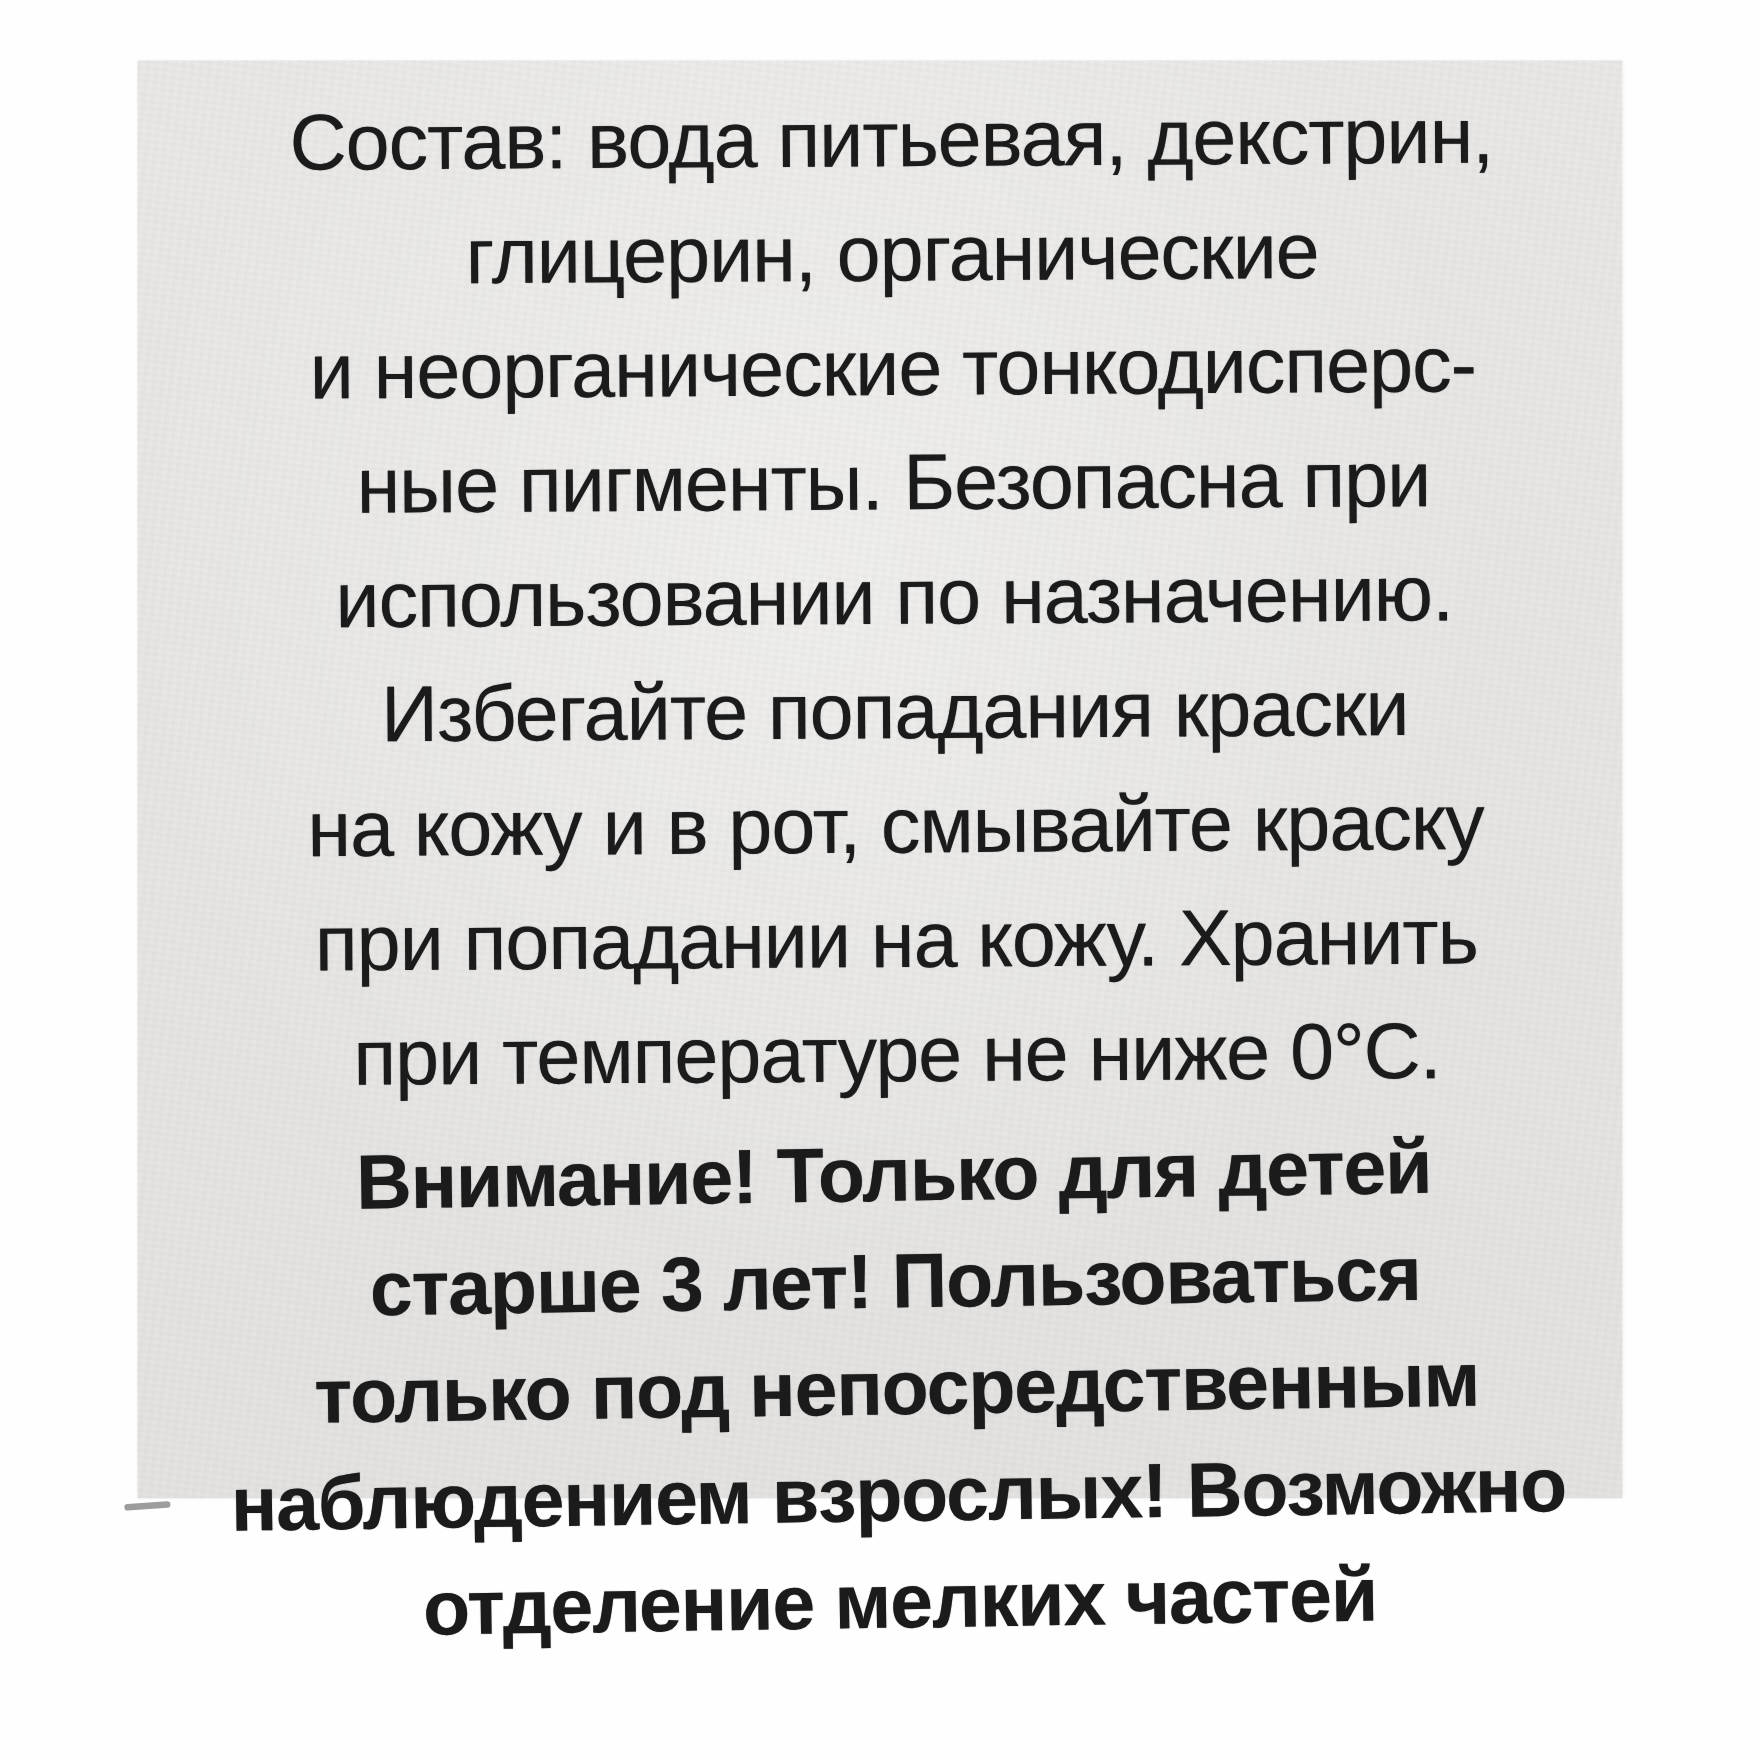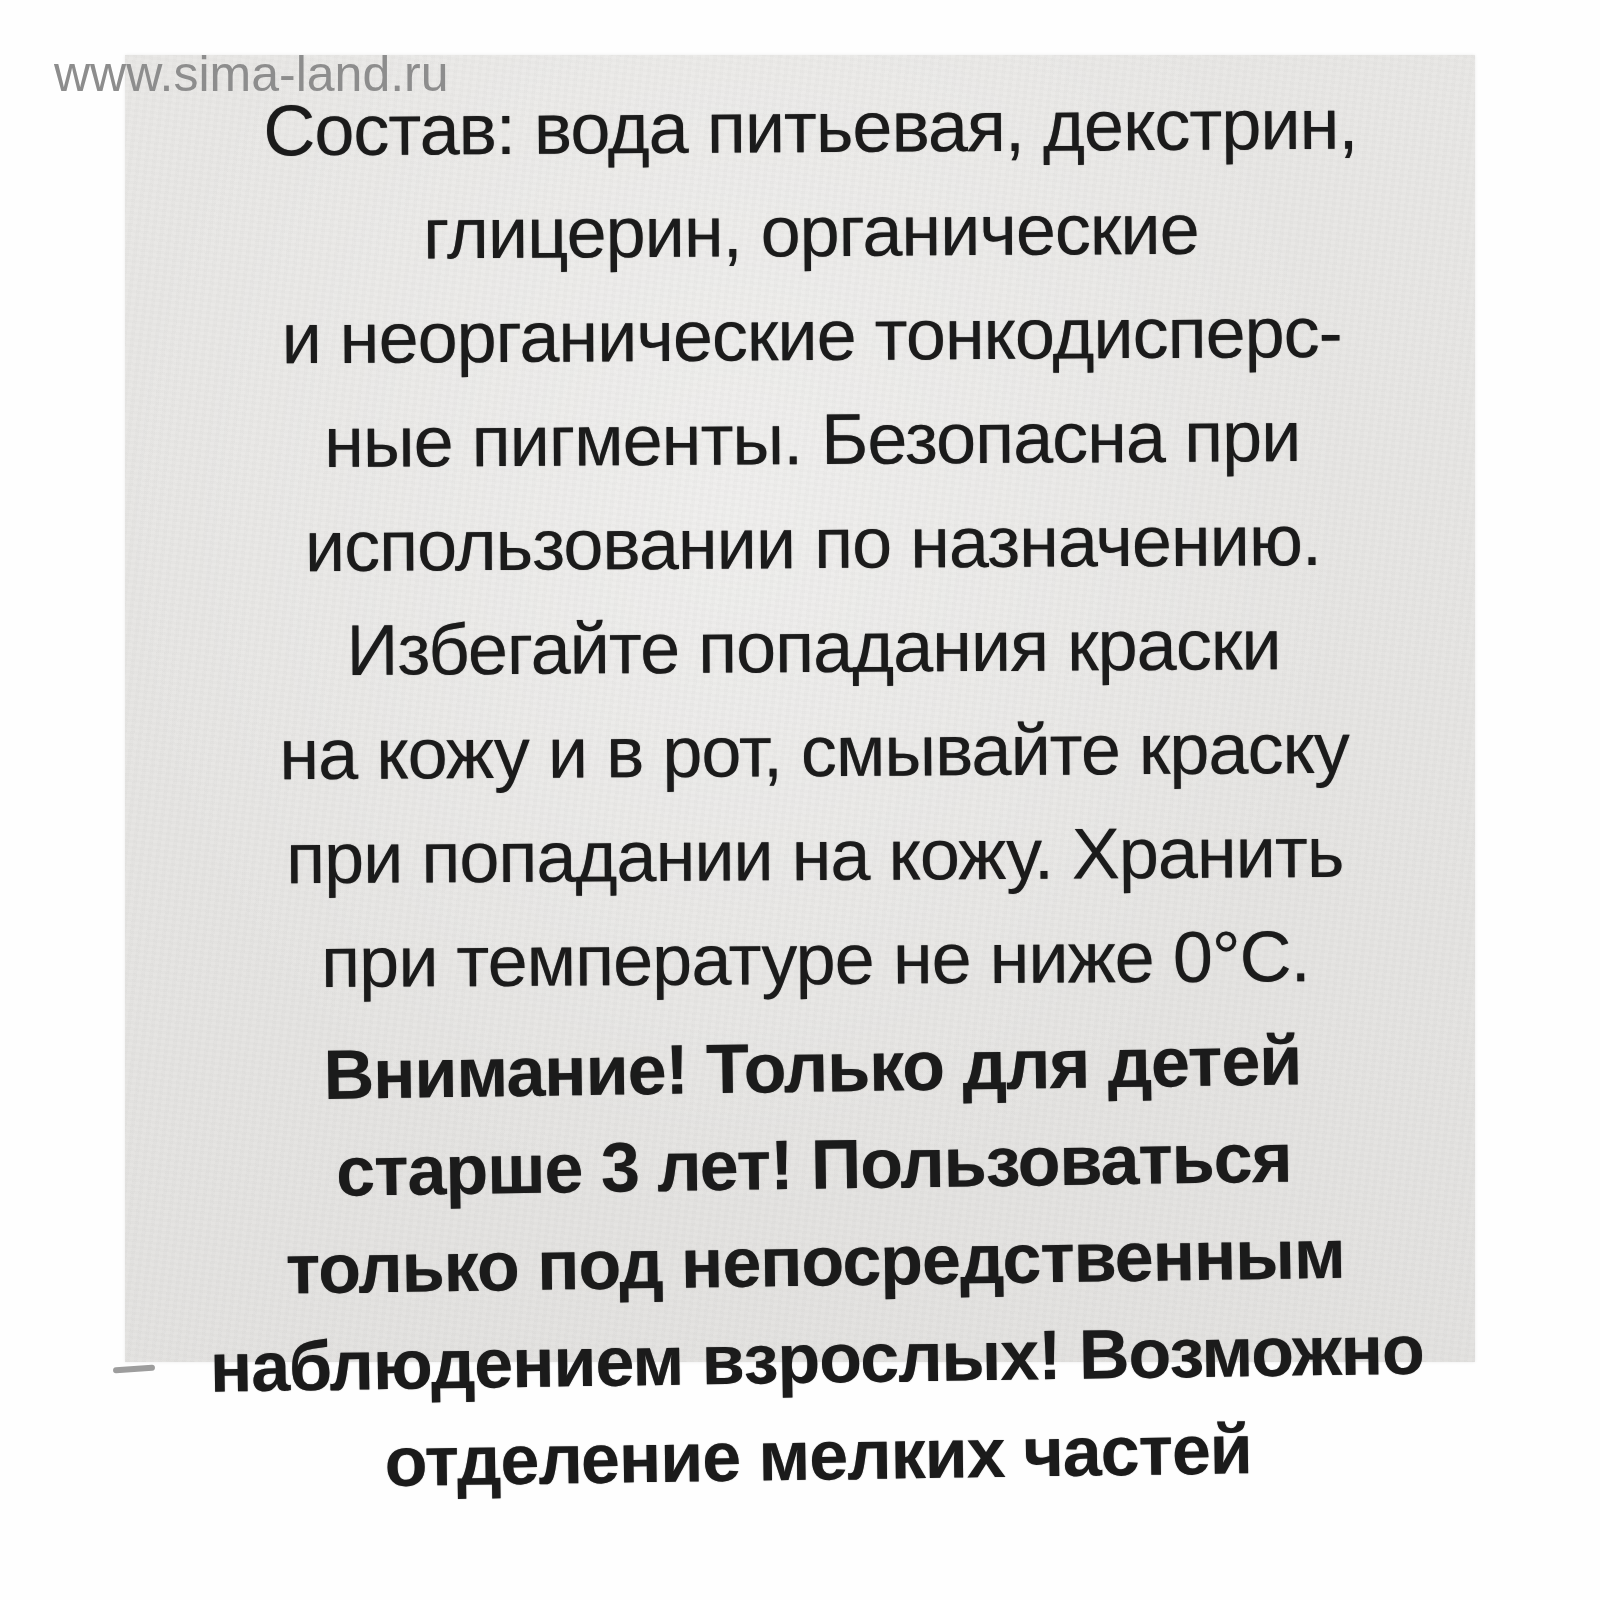--- a/index.html
+++ b/index.html
@@ -120,17 +120,16 @@
         <div class="line">Внимание! Только для детей</div>
         <div class="line">старше 3 лет! Пользоваться</div>
         <div class="line">только под непосредственным</div>
         <div class="line">наблюдением взрослых! Возможно</div>
         <div class="line">отделение мелких частей</div>
       </div>
 
     </div>
   </div>
 
-  <div class="watermark">www.sima-land.ru</div>
 
   <div class="artifact-dash"></div>
 
 </div>
 
 </body></html>

